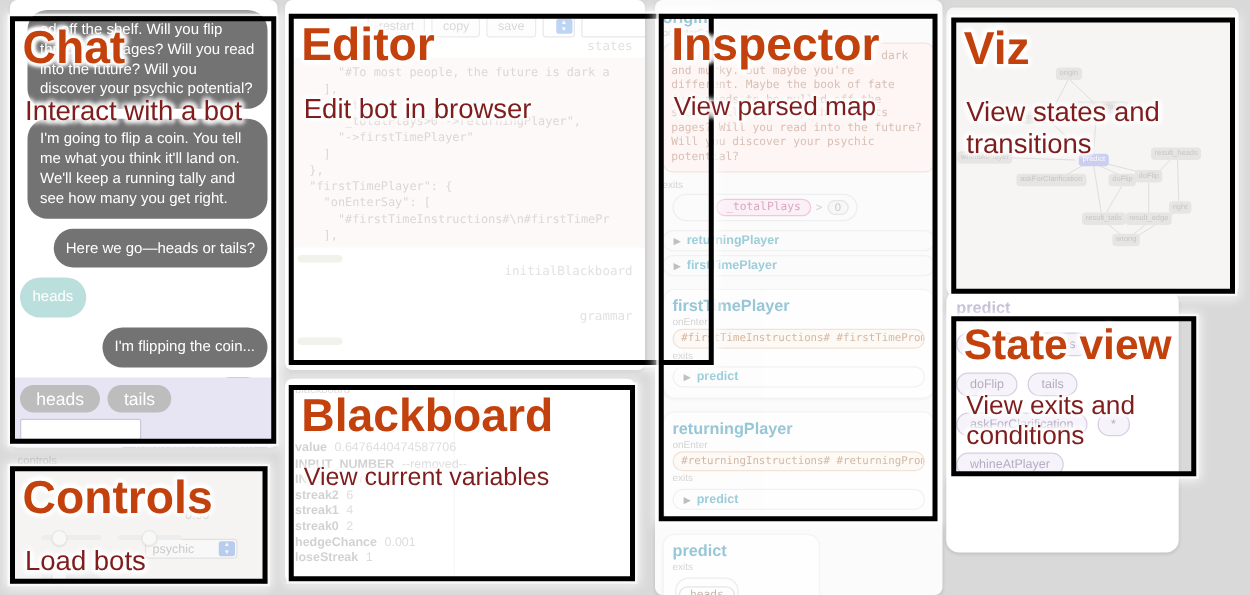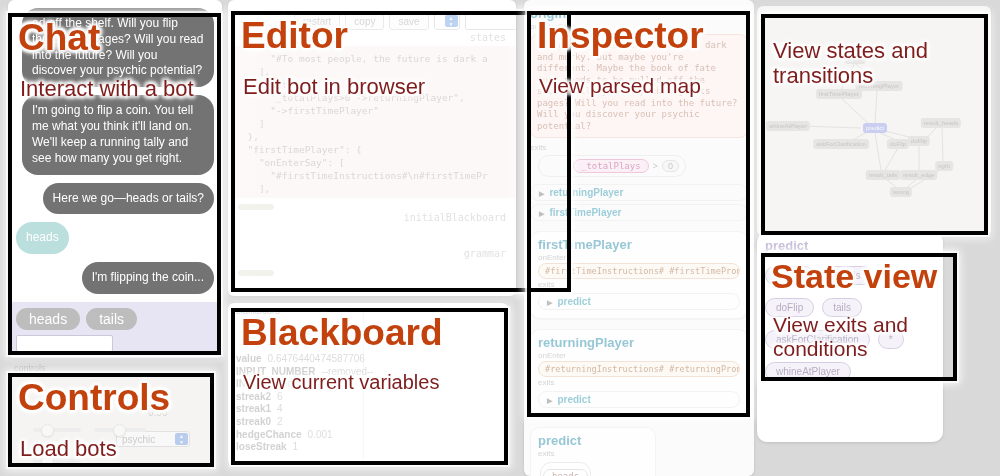--- a/index.html
+++ b/index.html
@@ -300,20 +300,21 @@
     <h2 class="anno-title glow">Blackboard</h2>
     <p class="anno-desc glow" style="font-size:20px;">View current variables</p>
   </div>
 
   <div class="anno" style="left:527px;top:11px;width:223px;height:406px;">
     <h2 class="anno-title glow">Inspector</h2>
     <p class="anno-desc glow" style="font-size:21px;">View parsed map</p>
   </div>
 
   <div class="anno" style="left:761px;top:14px;width:227px;height:221px;">
+    <h2 class="anno-title glow">Viz</h2>
     <p class="anno-desc glow">View states and transitions</p>
   </div>
 
   <div class="anno" style="left:761px;top:253px;width:196px;height:128px;">
     <h2 class="anno-title glow" style="font-size:34px;">State view</h2>
     <p class="anno-desc glow" style="font-size:21px;">View exits and conditions</p>
   </div>
 
 </div>
 

